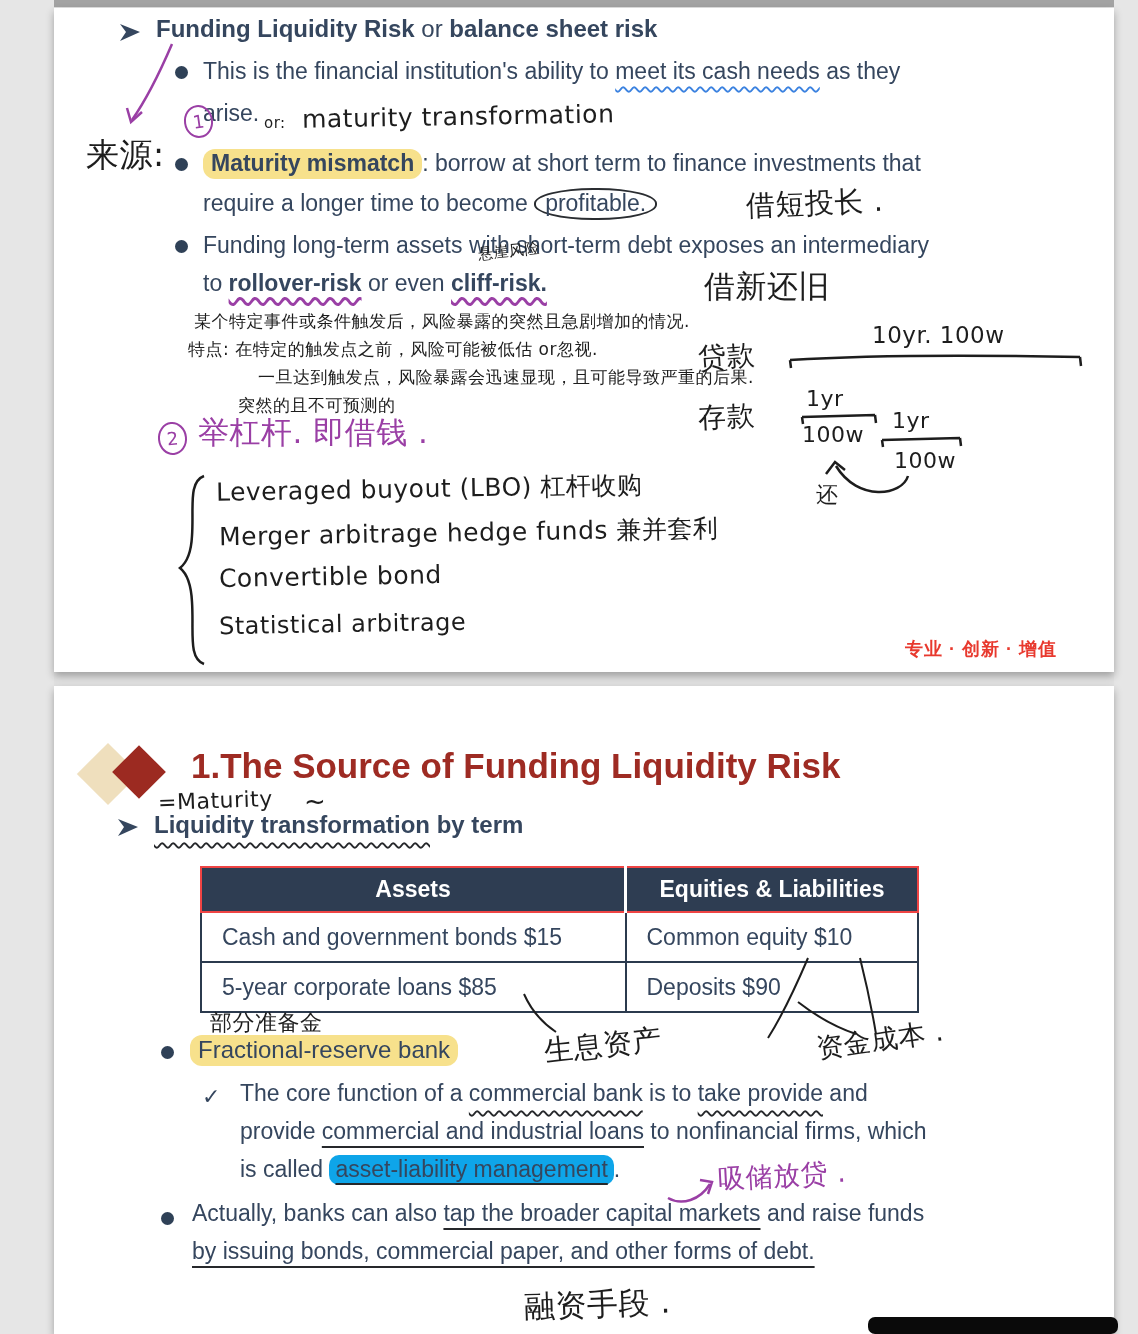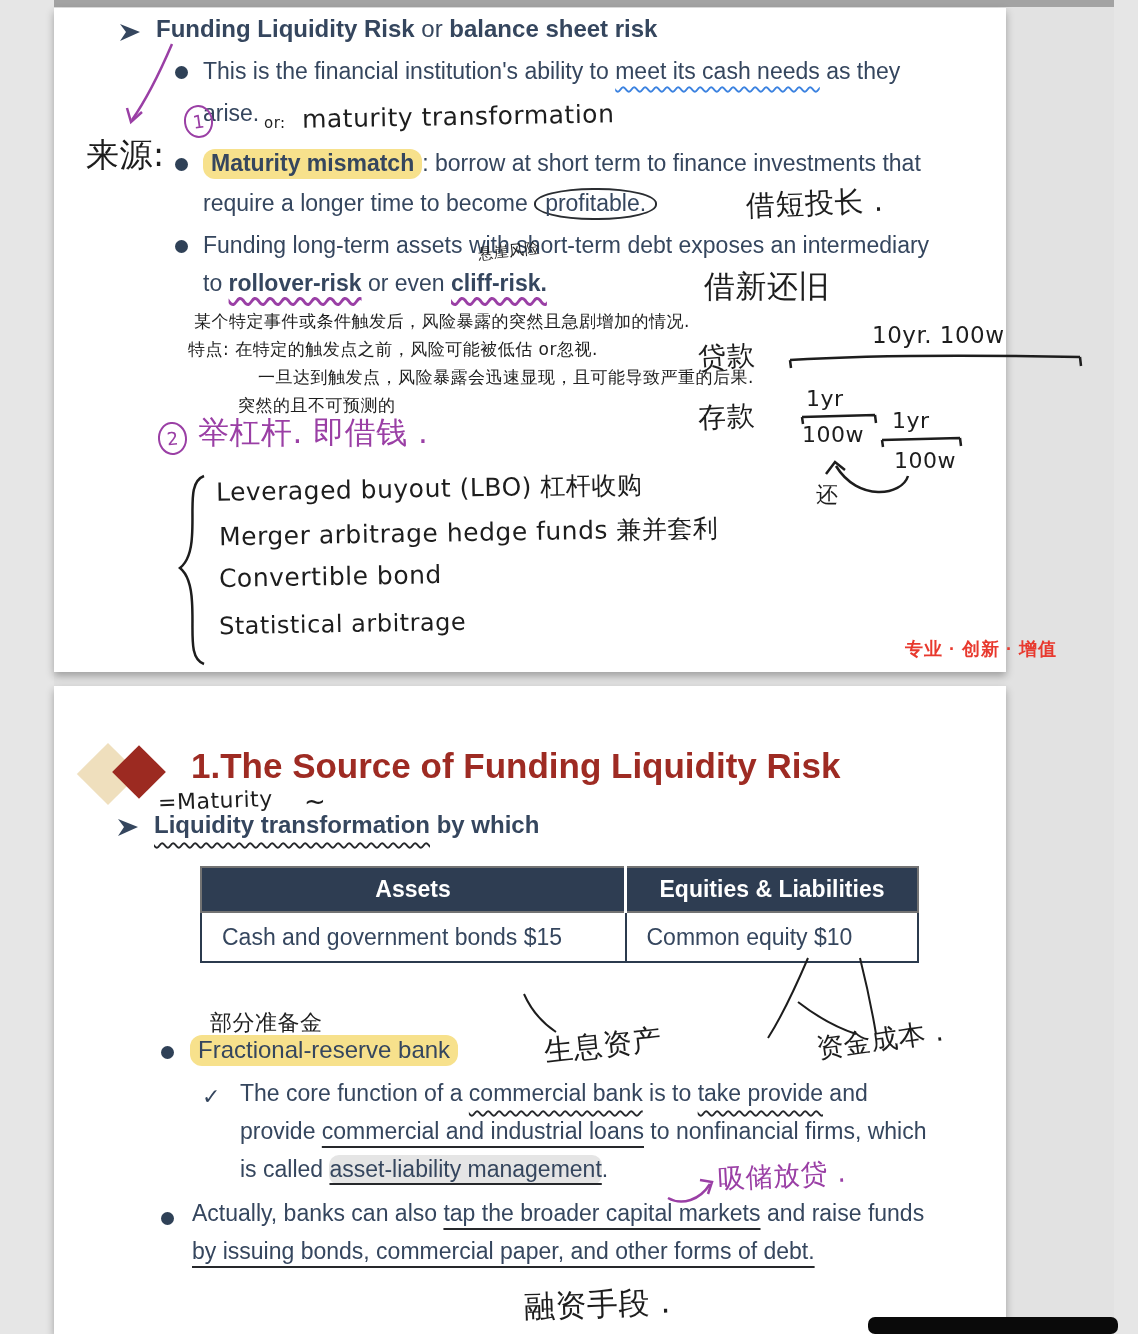--- a/index.html
+++ b/index.html
@@ -4,45 +4,45 @@
 <style>
   html,body{margin:0;padding:0;}
   body{
     width:1138px;height:1334px;position:relative;overflow:hidden;
     background:#e2e2e2;
     font-family:"Liberation Sans",sans-serif;
   }
   .topstrip{position:absolute;left:0;top:0;width:1138px;height:7px;background:#a3a3a3;}
   .sidecol{position:absolute;top:0;height:1334px;background:#e6e6e6;}
   .slide{
-    position:absolute;left:54px;width:952px;background:#ffffff;
+    position:absolute;left:54px;width:1060px;background:#ffffff;
     box-shadow:0 4px 8px rgba(0,0,0,0.30);
   }
   .abs{position:absolute;white-space:nowrap;}
   .t{color:#35465e;}
   .b{font-weight:bold;}
   .hand{font-family:"DejaVu Sans",sans-serif;color:#1d1d1d;letter-spacing:0.5px;}
   .hp{color:#9a3fa5;}
   .dot{position:absolute;width:13px;height:13px;border-radius:50%;background:#2f4157;}
   .wavy-blue{text-decoration:underline wavy #3b82e0;text-decoration-thickness:2px;text-underline-offset:7px;}
   .wavy-purple{text-decoration:underline wavy #9a3fa5;text-decoration-thickness:2.5px;text-underline-offset:6px;text-align:right;}
   .wavy-black{text-decoration:underline wavy #26282b;text-decoration-thickness:2px;text-underline-offset:9px;}
   .u-hand{text-decoration:underline solid #26282b;text-decoration-thickness:2px;text-underline-offset:7px;}
   .hl{background:#f7e18c;border-radius:12px;padding:1px 8px 3px;}
-  .hl-u{background:#e5e5e5;border-radius:10px;padding:1px 0 3px;
+  .hl-u{background:#0ea5e9;border-radius:10px;padding:1px 6px 3px;
         text-decoration:underline solid #26282b;text-decoration-thickness:2px;text-underline-offset:6px;}
   .circle-word{border:2.5px solid #2a2d31;border-radius:48%;padding:0 9px 2px;}
   .cnum{display:inline-block;border:2.5px solid #9a3fa5;border-radius:50%;
         width:25px;height:29px;line-height:29px;text-align:center;color:#9a3fa5;
         font-family:"DejaVu Sans",sans-serif;font-size:18px;}
   .deco{position:absolute;left:0;top:0;pointer-events:none;}
   table.bs{border-collapse:collapse;}
   table.bs th{
     background:#2e3d52;color:#ffffff;font-weight:bold;font-size:23px;
-    height:41px;text-align:center;border:2px solid #737373;
+    height:41px;text-align:center;border:2px solid #ef4444;
   }
   table.bs th:first-child{border-right:3px solid #ffffff;}
   table.bs td{
     color:#35465e;font-size:23px;height:46px;padding-left:20px;
     border:2px solid #2b3a4e;background:#ffffff;
   }
   .diamond{position:absolute;transform:rotate(45deg);}
   .blackbar{position:absolute;background:#0a0a0a;border-radius:7px;}
   .footer-red{color:#e8392e;font-weight:bold;}
 </style>
@@ -136,33 +136,37 @@
   <span class="diamond" style="left:32px;top:66px;width:44px;height:44px;background:#efdfbd;"></span>
   <span class="diamond" style="left:66px;top:67px;width:38px;height:38px;background:#9c2a21;"></span>
   <div class="abs b" style="left:118px;top:60px;font-size:35px;color:#9e2b23;margin-left:19px;">1.The Source of Funding Liquidity Risk</div>
   <div class="abs hand" style="left:104px;top:102px;font-size:22px;transform:rotate(-2deg);">=Maturity</div>
   <div class="abs hand" style="left:250px;top:100px;font-size:26px;">~</div>
 
   <svg class="deco" style="left:62px;top:130px;" width="26" height="24" viewBox="0 0 26 24">
     <polygon points="2,3 22,11 2,20 8,11" fill="#35465e"></polygon>
   </svg>
   <div class="abs t b" style="left:100px;top:125px;font-size:24px;">
-    <span class="wavy-black">Liquidity transformation</span><span> by which</span>
+    <span class="wavy-black">Liquidity transformation</span><span> by term</span>
   </div>
 
   <table class="bs abs" style="left:146px;top:180px;">
     <tbody>
         <tr>
       <th style="width:420px;">Assets</th>
       <th style="width:288px;">Equities &amp; Liabilities</th>
     </tr>
     <tr>
       <td>Cash and government bonds $15</td>
       <td>Common equity $10</td>
     </tr>
+    <tr>
+      <td>5-year corporate loans $85</td>
+      <td>Deposits $90</td>
+    </tr>
   </tbody>
     </table>
 
   <div class="abs hand" style="left:156px;top:322px;font-size:22px;">部分准备金</div>
   <div class="abs hand" style="left:490px;top:340px;font-size:29px;transform:rotate(-6deg);">生息资产</div>
   <div class="abs hand" style="left:762px;top:336px;font-size:27px;transform:rotate(-8deg);">资金成本 .</div>
 
   <span class="dot" style="left:107px;top:360px;"></span>
   <div class="abs t" style="left:136px;top:350px;font-size:24px;">
     <span class="hl">Fractional-reserve bank</span>

